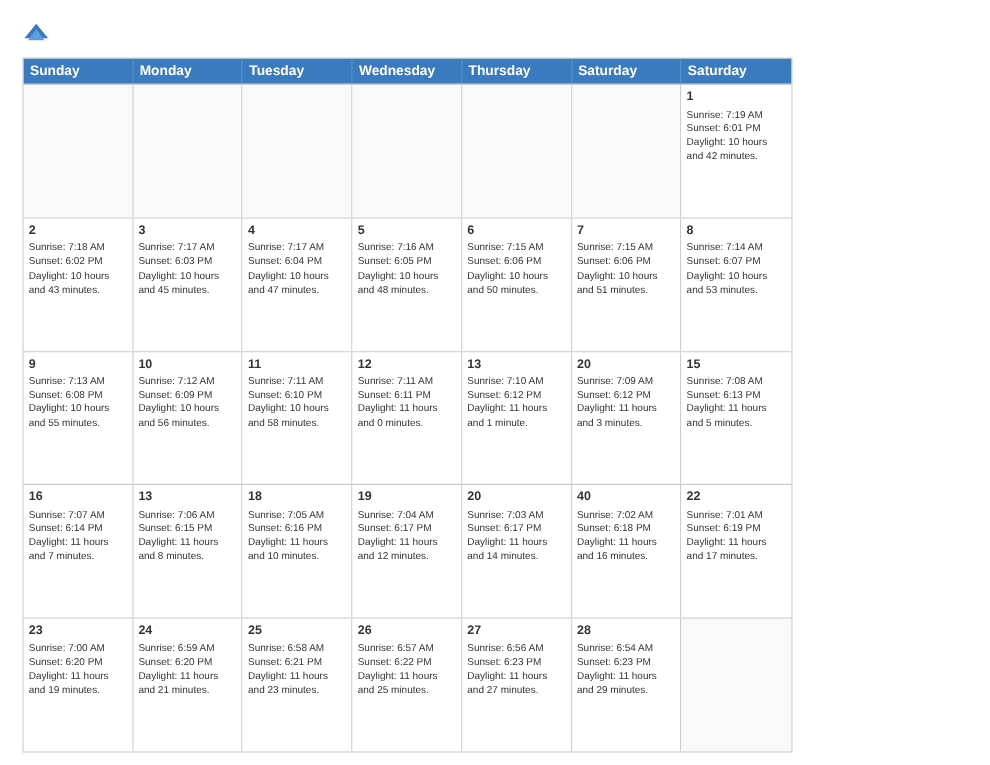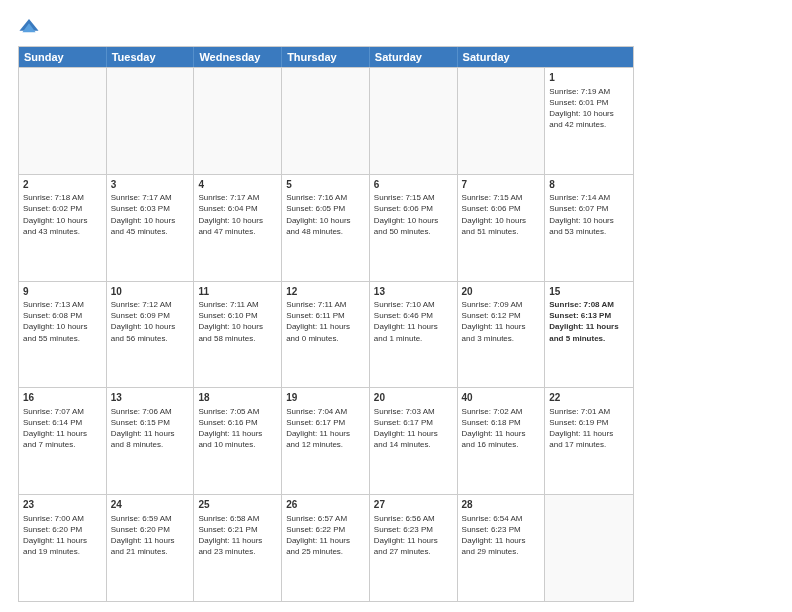--- a/index.html
+++ b/index.html
@@ -131,20 +131,21 @@
     </div>
     <div class="title-block">
       <div class="month-title"></div>
       <div class="location"></div>
     </div>
   </div>
 
   <div class="calendar">
     <div class="cal-header-row">
     <div class="cal-header-cell">Sunday</div>
+        <div class="cal-header-cell">Monday</div>
         <div class="cal-header-cell">Tuesday</div>
         <div class="cal-header-cell">Wednesday</div>
         <div class="cal-header-cell">Thursday</div>
         <div class="cal-header-cell">Saturday</div>
         <div class="cal-header-cell">Saturday</div>
       </div>
     <div class="cal-body">
     <div class="cal-week">
           <div class="cal-cell empty"></div>
           <div class="cal-cell empty"></div>
@@ -236,34 +237,34 @@
           <div class="cal-cell">
             <span class="cal-day-num">12</span>
             <div class="cal-info" style="white-space: pre-line;">Sunrise: 7:11 AM
 Sunset: 6:11 PM
 Daylight: 11 hours
 and 0 minutes.</div>
           </div>
           <div class="cal-cell">
             <span class="cal-day-num">13</span>
             <div class="cal-info" style="white-space: pre-line;">Sunrise: 7:10 AM
-Sunset: 6:46 PM
+Sunset: 6:12 PM
 Daylight: 11 hours
 and 1 minute.</div>
           </div>
           <div class="cal-cell">
             <span class="cal-day-num">20</span>
             <div class="cal-info" style="white-space: pre-line;">Sunrise: 7:09 AM
 Sunset: 6:12 PM
 Daylight: 11 hours
 and 3 minutes.</div>
           </div>
           <div class="cal-cell">
             <span class="cal-day-num">15</span>
-            <div class="cal-info" style="white-space: pre-line; font-weight: bold;">Sunrise: 7:08 AM
+            <div class="cal-info" style="white-space: pre-line;">Sunrise: 7:08 AM
 Sunset: 6:13 PM
 Daylight: 11 hours
 and 5 minutes.</div>
           </div>
         </div>
         <div class="cal-week">
           <div class="cal-cell">
             <span class="cal-day-num">16</span>
             <div class="cal-info" style="white-space: pre-line;">Sunrise: 7:07 AM
 Sunset: 6:14 PM

